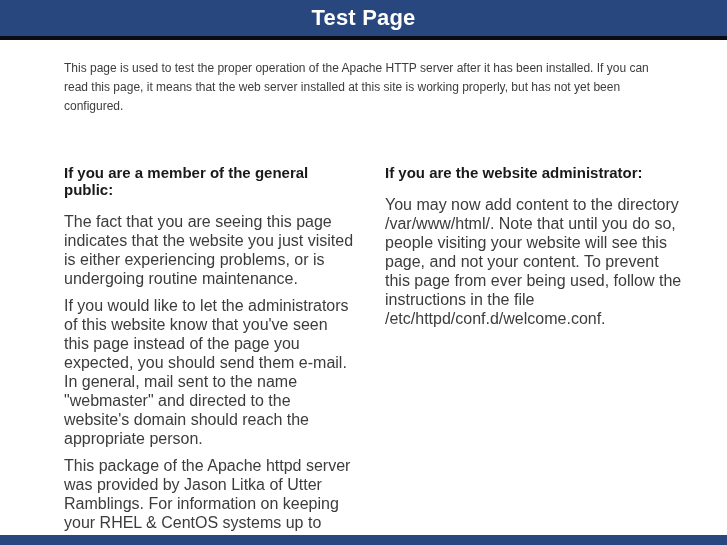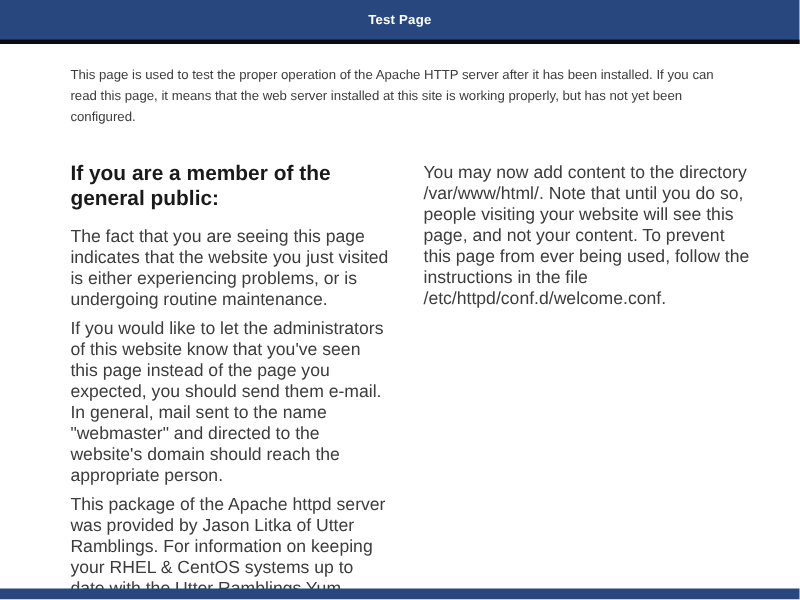--- a/index.html
+++ b/index.html
@@ -17,21 +17,21 @@
     height: 40px;
     background: #27477e;
     border-bottom: 4px solid #0b0b14;
     display: flex;
     align-items: center;
     justify-content: center;
   }
   .page-title {
     margin: 0;
     color: #ffffff;
-    font-size: 12px;
+    font-size: 22px;
     font-weight: bold;
     letter-spacing: 0.2px;
   }
   .main {
     padding: 19px 0 0 64px;
   }
   .intro {
     width: 600px;
     font-size: 12px;
     line-height: 19px;
@@ -41,22 +41,22 @@
     display: flex;
   }
   .col-left {
     width: 291px;
     margin-right: 30px;
   }
   .col-right {
     width: 300px;
   }
   .section-heading {
-    margin: 0 0 14px 0;
-    font-size: 19px;
+    margin: 16px 0 14px 0;
+    font-size: 15px;
     font-weight: bold;
     color: #1a1a1a;
   }
   .body-par {
     font-size: 16px;
     line-height: 19px;
     margin: 0 0 8px 0;
   }
   a.red-link {
     color: #cf2b2b;
@@ -85,19 +85,20 @@
   <div class="columns">
 
     <div class="col-left">
       <h2 class="section-heading">If you are a member of the general public:</h2>
       <p class="body-par">The fact that you are seeing this page indicates that the website you just visited is either experiencing problems, or is undergoing routine maintenance.</p>
       <p class="body-par">If you would like to let the administrators of this website know that you've seen this page instead of the page you expected, you should send them e-mail. In general, mail sent to the name "webmaster" and directed to the website's domain should reach the appropriate person.</p>
       <p class="body-par"><span>This package of the Apache httpd server was provided by Jason Litka of Utter Ramblings. For information on keeping your RHEL &amp; CentOS systems up to date with the Utter Ramblings Yum Repository, please visit the </span><a class="red-link" href="#">Utter Ramblings website</a><span>.</span></p>
     </div>
 
     <div class="col-right">
+      <h2 class="section-heading">If you are the website administrator:</h2>
       <p class="body-par">You may now add content to the directory /var/www/html/. Note that until you do so, people visiting your website will see this page, and not your content. To prevent this page from ever being used, follow the instructions in the file /etc/httpd/conf.d/welcome.conf.</p>
     </div>
 
   </div>
 </div>
 
 <div class="footer-bar"></div>
 
 </body></html>

